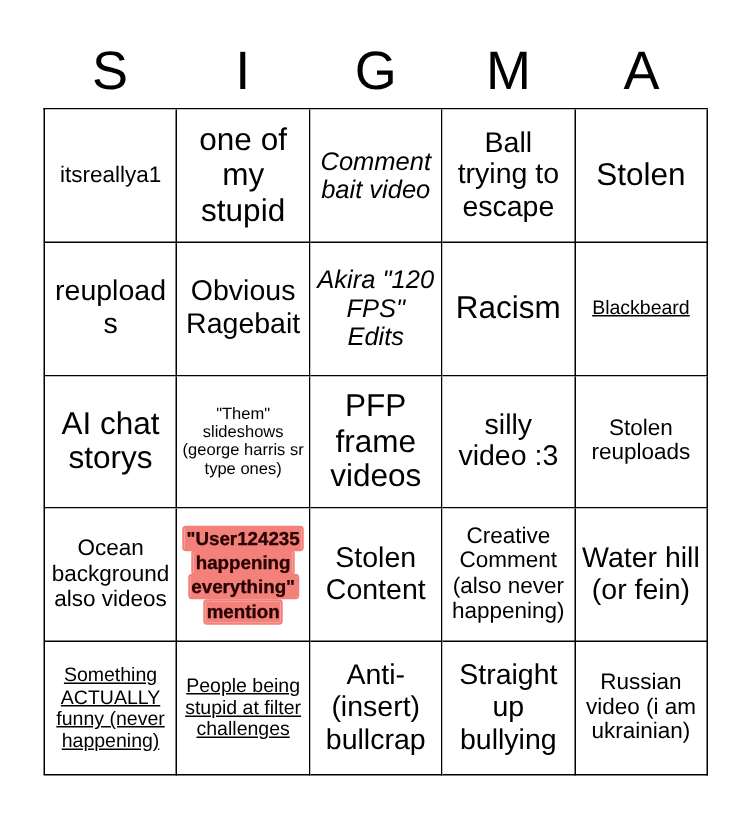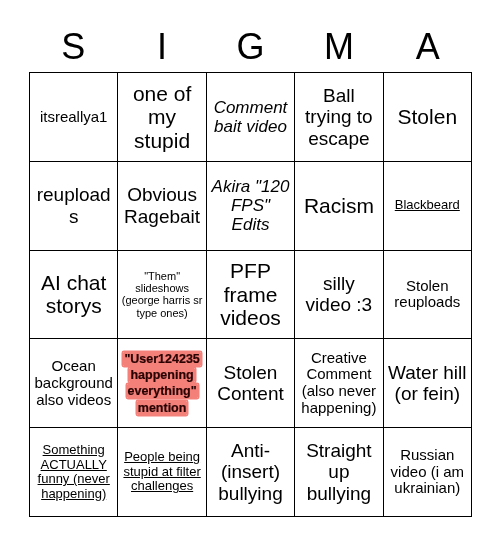--- a/index.html
+++ b/index.html
@@ -182,21 +182,21 @@
       <div class="cell fs-xl">
         <span class="cell-text">Water hill (or fein)</span>
       </div>
       <div class="cell fs-sm">
         <span class="cell-text">Something ACTUALLY funny (never happening)</span>
       </div>
       <div class="cell fs-sm">
         <span class="cell-text">People being stupid at filter challenges</span>
       </div>
       <div class="cell fs-xl">
-        <span class="cell-text">Anti-(insert) bullying</span>
+        <span class="cell-text">Anti-(insert) bullcrap</span>
       </div>
       <div class="cell fs-xl">
         <span class="cell-text">Straight up bullying</span>
       </div>
       <div class="cell fs-md">
         <span class="cell-text">Russian video (i am ukrainian)</span>
       </div>
     </div>
 
 </div>

